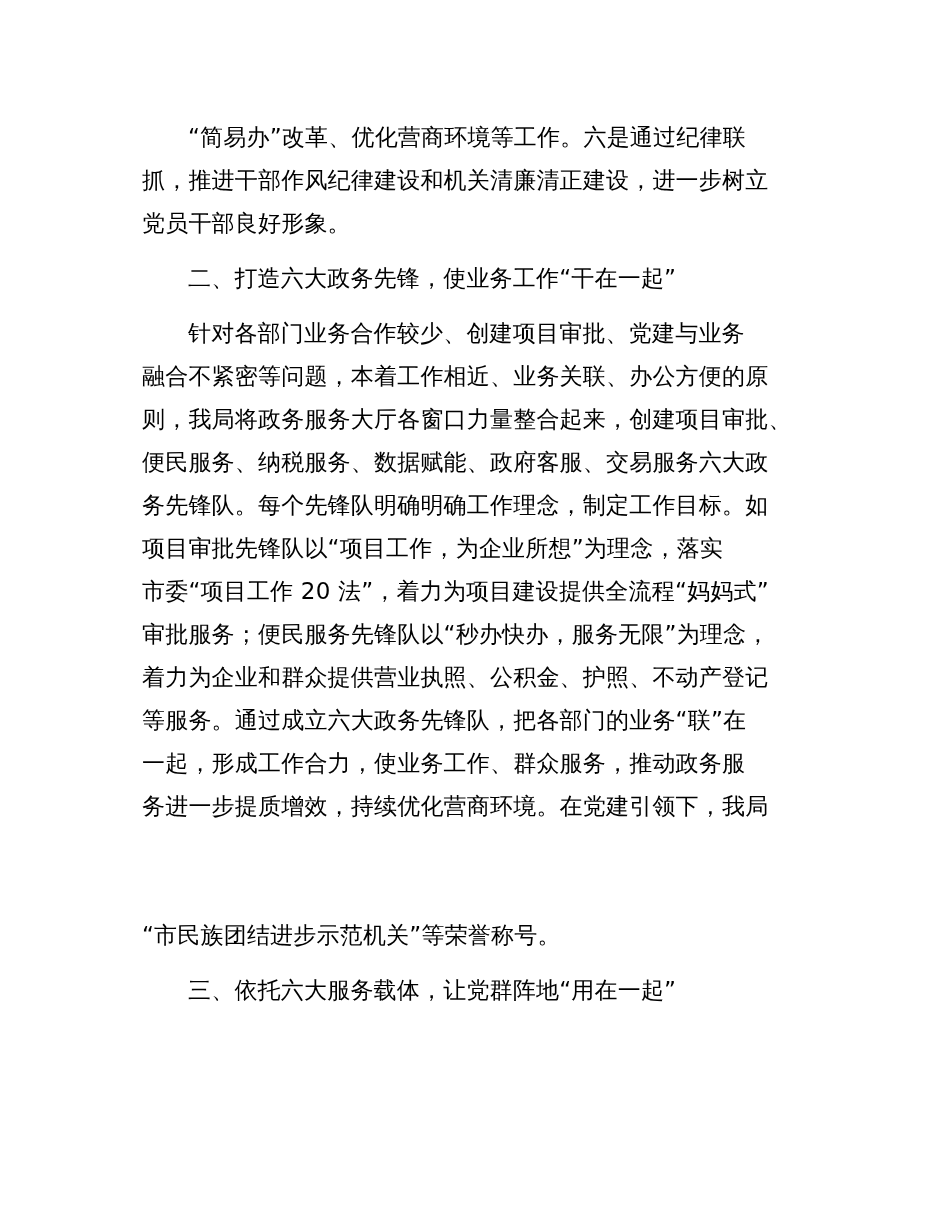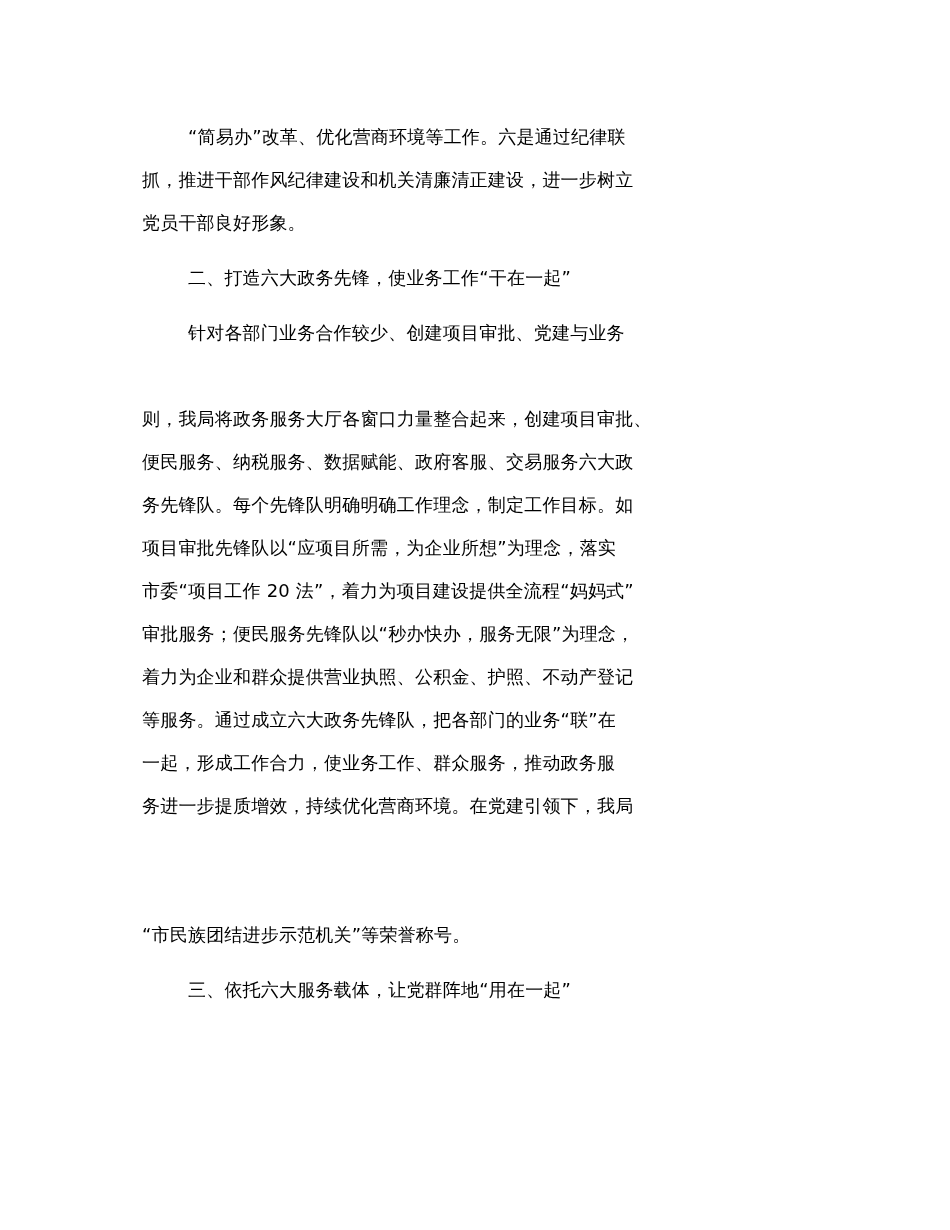--- a/index.html
+++ b/index.html
@@ -1,34 +1,35 @@
 <!DOCTYPE html>
 <html><head>
 <meta charset="utf-8">
 <style>
   html, body { margin: 0; padding: 0; background: #ffffff; }
   body { width: 950px; height: 1230px; position: relative; overflow: hidden;
          font-family: "DejaVu Sans", "Liberation Sans", sans-serif; color: #000; }
   .page { position: absolute; left: 0; top: 0; width: 950px; height: 1230px; background: #fff; }
-  .line { position: absolute; left: 142px; font-size: 18px; line-height: 30px; white-space: nowrap; letter-spacing: 0.2px; }
+  .line { position: absolute; left: 142px; font-size: 23px; line-height: 30px; white-space: nowrap; letter-spacing: 0.2px; }
   .indent { left: 188px; }
 </style>
 </head>
 <body>
 
 <div class="page">
   <div class="line indent" style="top:122px">“简易办”改革、优化营商环境等工作。六是通过纪律联</div>
   <div class="line" style="top:165px">抓，推进干部作风纪律建设和机关清廉清正建设，进一步树立</div>
   <div class="line" style="top:208px">党员干部良好形象。</div>
   <div class="line indent" style="top:263px">二、打造六大政务先锋，使业务工作“干在一起”</div>
   <div class="line indent" style="top:318px">针对各部门业务合作较少、创建项目审批、党建与业务</div>
+  <div class="line" style="top:361px">融合不紧密等问题，本着工作相近、业务关联、办公方便的原</div>
   <div class="line" style="top:404px">则，我局将政务服务大厅各窗口力量整合起来，创建项目审批、</div>
   <div class="line" style="top:490px">务先锋队。每个先锋队明确明确工作理念，制定工作目标。如</div>
   <div class="line" style="top:447px">便民服务、纳税服务、数据赋能、政府客服、交易服务六大政</div>
-  <div class="line" style="top:533px">项目审批先锋队以“应项目所需，为企业所想”为理念，落实</div>
+  <div class="line" style="top:533px">项目审批先锋队以“项目工作，为企业所想”为理念，落实</div>
   <div class="line" style="top:576px">市委“项目工作 20 法”，着力为项目建设提供全流程“妈妈式”</div>
   <div class="line" style="top:619px">审批服务；便民服务先锋队以“秒办快办，服务无限”为理念，</div>
   <div class="line" style="top:662px">着力为企业和群众提供营业执照、公积金、护照、不动产登记</div>
   <div class="line" style="top:705px">等服务。通过成立六大政务先锋队，把各部门的业务“联”在</div>
   <div class="line" style="top:748px">一起，形成工作合力，使业务工作、群众服务，推动政务服</div>
   <div class="line" style="top:791px">务进一步提质增效，持续优化营商环境。在党建引领下，我局</div>
   <div class="line" style="top:920px">“市民族团结进步示范机关”等荣誉称号。</div>
   <div class="line indent" style="top:975px">三、依托六大服务载体，让党群阵地“用在一起”</div>
 </div>
 

